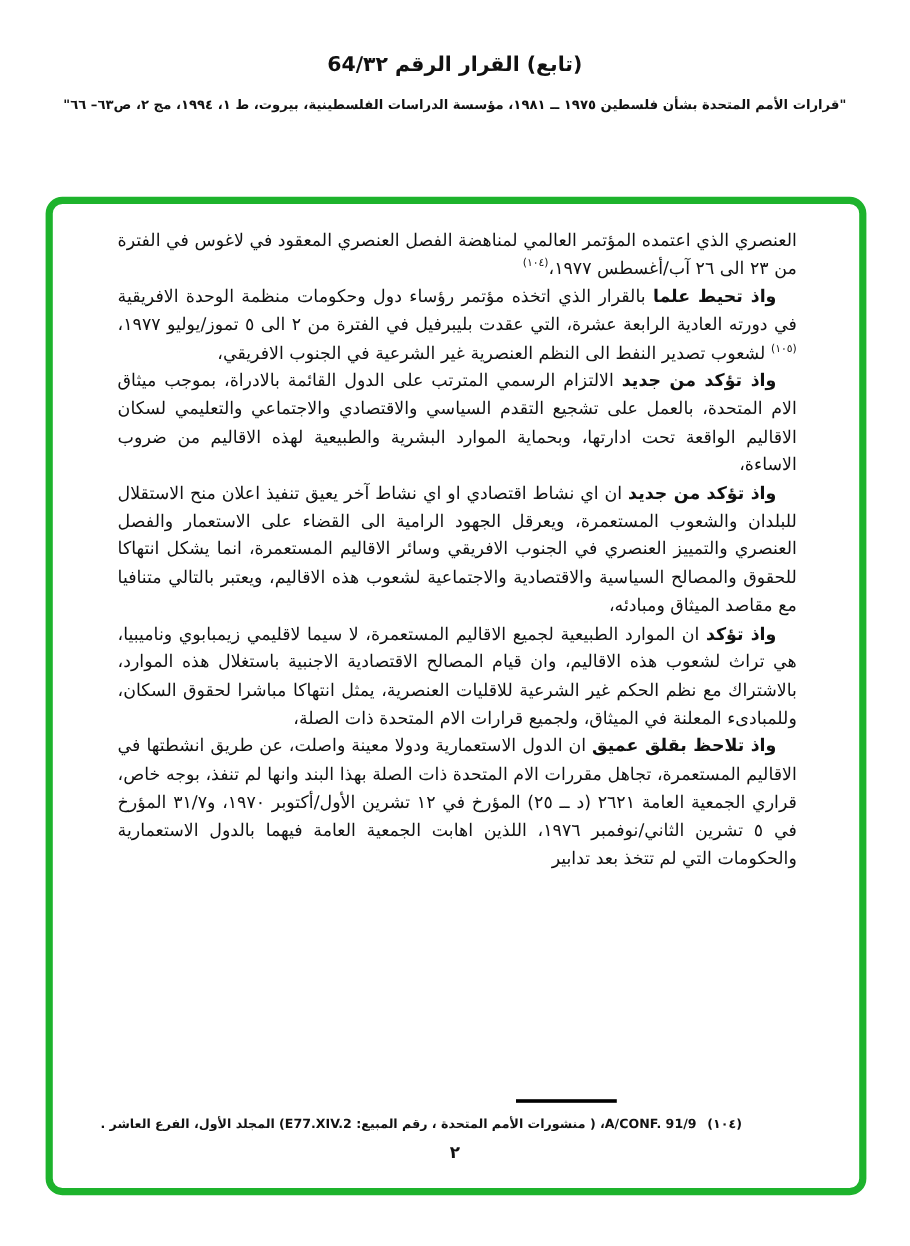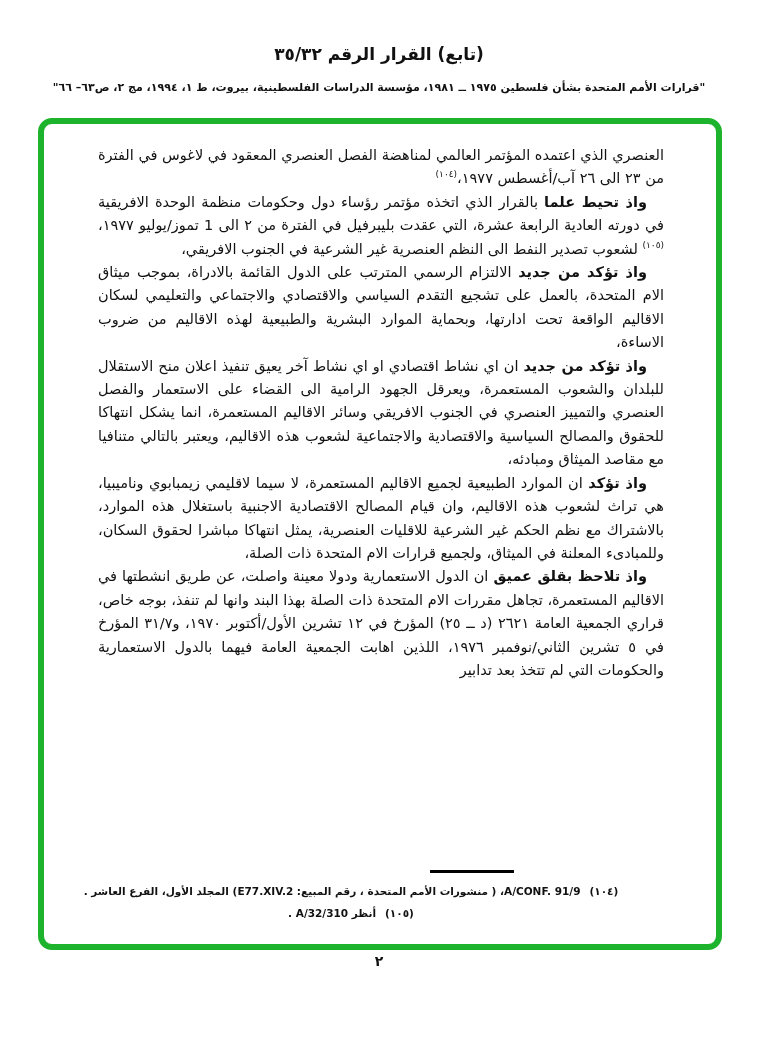--- a/index.html
+++ b/index.html
@@ -40,43 +40,42 @@
   .footnotes .fn-line{white-space:nowrap;}
   .fn-marker{margin-left:9px;}
   .page-number{
     position:absolute;top:953px;left:0;width:758px;text-align:center;
     font-weight:bold;font-size:14px;direction:rtl;
   }
 </style>
 </head>
 <body>
 
-<div class="doc-title">(تابع) القرار الرقم ٣٥/٣٢</div>
+<div class="doc-title">(تابع) القرار الرقم 64/٣٢</div>
 <div class="doc-source">"قرارات الأمم المتحدة بشأن فلسطين ١٩٧٥ ــ ١٩٨١، مؤسسة الدراسات الفلسطينية، بيروت، ط ١، ١٩٩٤، مج ٢، ص٦٣– ٦٦"</div>
 
-<div class="frame" style="border-color: rgb(29, 179, 44);">
+<div class="frame" style="border-color: rgb(29, 179, 44); margin-top: 46px;">
 
   <div class="textcol">
 
     <p><span class="lead"></span><span>العنصري الذي اعتمده المؤتمر العالمي لمناهضة الفصل العنصري المعقود في لاغوس في الفترة من ٢٣ الى ٢٦ آب/أغسطس ١٩٧٧،</span><sup class="fn-ref">(١٠٤)</sup><span></span></p>
 
-    <p class="indent"><span class="lead">واذ تحيط علما</span><span> بالقرار الذي اتخذه مؤتمر رؤساء دول وحكومات منظمة الوحدة الافريقية في دورته العادية الرابعة عشرة، التي عقدت بليبرفيل في الفترة من ٢ الى 1 تموز/يوليو ١٩٧٧،</span><sup class="fn-ref">(١٠٥)</sup><span> لشعوب تصدير النفط الى النظم العنصرية غير الشرعية في الجنوب الافريقي،</span></p>
+    <p class="indent"><span class="lead">واذ تحيط علما</span><span> بالقرار الذي اتخذه مؤتمر رؤساء دول وحكومات منظمة الوحدة الافريقية في دورته العادية الرابعة عشرة، التي عقدت بليبرفيل في الفترة من ٢ الى ٥ تموز/يوليو ١٩٧٧،</span><sup class="fn-ref">(١٠٥)</sup><span> لشعوب تصدير النفط الى النظم العنصرية غير الشرعية في الجنوب الافريقي،</span></p>
 
     <p class="indent"><span class="lead">واذ تؤكد من جديد</span><span> الالتزام الرسمي المترتب على الدول القائمة بالادراة، بموجب ميثاق الام المتحدة، بالعمل على تشجيع التقدم السياسي والاقتصادي والاجتماعي والتعليمي لسكان الاقاليم الواقعة تحت ادارتها، وبحماية الموارد البشرية والطبيعية لهذه الاقاليم من ضروب الاساءة،</span><sup class="fn-ref"></sup><span></span></p>
 
     <p class="indent"><span class="lead">واذ تؤكد من جديد</span><span> ان اي نشاط اقتصادي او اي نشاط آخر يعيق تنفيذ اعلان منح الاستقلال للبلدان والشعوب المستعمرة، ويعرقل الجهود الرامية الى القضاء على الاستعمار والفصل العنصري والتمييز العنصري في الجنوب الافريقي وسائر الاقاليم المستعمرة، انما يشكل انتهاكا للحقوق والمصالح السياسية والاقتصادية والاجتماعية لشعوب هذه الاقاليم، ويعتبر بالتالي متنافيا مع مقاصد الميثاق ومبادئه،</span><sup class="fn-ref"></sup><span></span></p>
 
     <p class="indent"><span class="lead">واذ تؤكد</span><span> ان الموارد الطبيعية لجميع الاقاليم المستعمرة، لا سيما لاقليمي زيمبابوي وناميبيا، هي تراث لشعوب هذه الاقاليم، وان قيام المصالح الاقتصادية الاجنبية باستغلال هذه الموارد، بالاشتراك مع نظم الحكم غير الشرعية للاقليات العنصرية، يمثل انتهاكا مباشرا لحقوق السكان، وللمبادىء المعلنة في الميثاق، ولجميع قرارات الام المتحدة ذات الصلة،</span><sup class="fn-ref"></sup><span></span></p>
 
     <p class="indent"><span class="lead">واذ تلاحظ بقلق عميق</span><span> ان الدول الاستعمارية ودولا معينة واصلت، عن طريق انشطتها في الاقاليم المستعمرة، تجاهل مقررات الام المتحدة ذات الصلة بهذا البند وانها لم تنفذ، بوجه خاص، قراري الجمعية العامة ٢٦٢١ (د ــ ٢٥) المؤرخ في ١٢ تشرين الأول/أكتوبر ١٩٧٠، و٣١/٧ المؤرخ في ٥ تشرين الثاني/نوفمبر ١٩٧٦، اللذين اهابت الجمعية العامة فيهما بالدول الاستعمارية والحكومات التي لم تتخذ بعد تدابير</span><sup class="fn-ref"></sup><span></span></p>
 
   </div>
 
   <div class="fn-separator"></div>
 
   <div class="footnotes">
     <div class="fn-line"><span class="fn-marker">(١٠٤)</span><span>A/CONF. 91/9، ( منشورات الأمم المتحدة ، رقم المبيع: E77.XIV.2) المجلد الأول، الفرع العاشر .</span></div>
-    <div class="fn-line"><span class="fn-marker">(١٠٥)</span><span>أنظر A/32/310 .</span></div>
   </div>
 
 </div>
 
 <div class="page-number">٢</div>
 
 </body></html>

